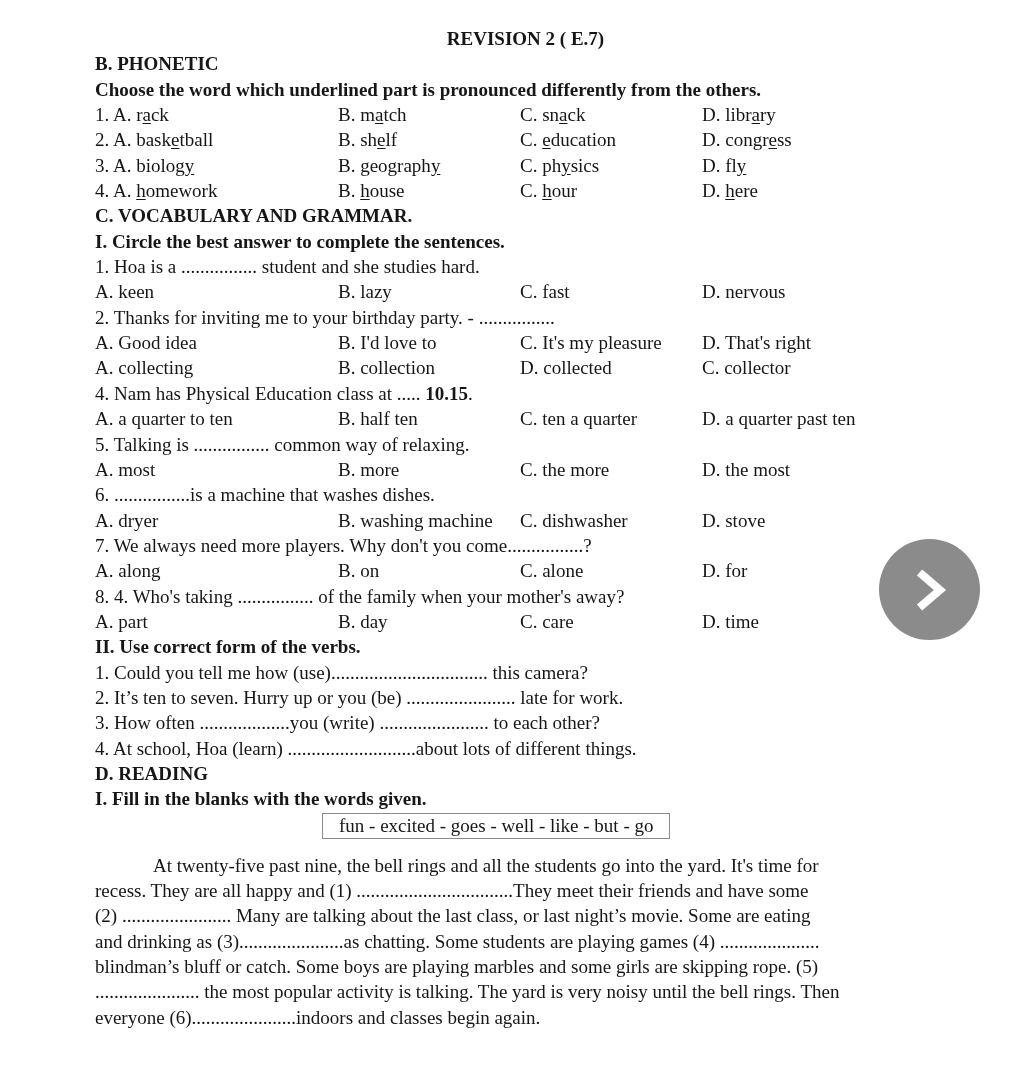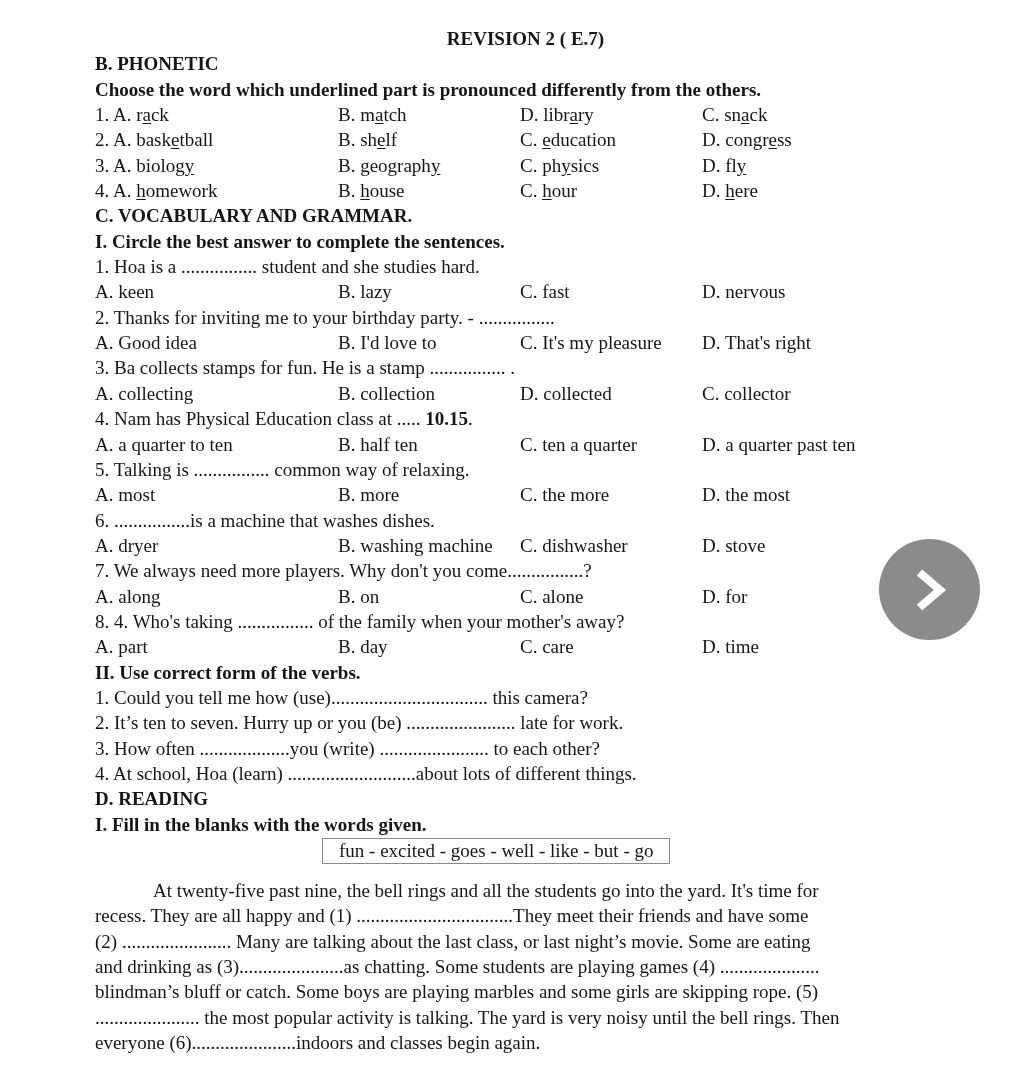--- a/index.html
+++ b/index.html
@@ -49,22 +49,22 @@
 <div class="content">
 
   <div class="line center b">REVISION 2 ( E.7)</div>
 
   <div class="line b">B. PHONETIC</div>
   <div class="line b">Choose the word which underlined part is pronounced differently from the others.</div>
 
   <div class="opts">
     <div><span>1. A. r</span><span class="u">a</span><span>ck</span></div>
     <div><span>B. m</span><span class="u">a</span><span>tch</span></div>
+    <div><span>C. sn</span><span class="u">a</span><span>ck</span></div>
     <div><span>D. libr</span><span class="u">a</span><span>ry</span></div>
-    <div><span>C. sn</span><span class="u">a</span><span>ck</span></div>
   </div>
   <div class="opts">
     <div><span>2. A. bask</span><span class="u">e</span><span>tball</span></div>
     <div><span>B. sh</span><span class="u">e</span><span>lf</span></div>
     <div><span>C. </span><span class="u">e</span><span>ducation</span></div>
     <div><span>D. congr</span><span class="u">e</span><span>ss</span></div>
   </div>
   <div class="opts">
     <div><span>3. A. biolog</span><span class="u">y</span><span></span></div>
     <div><span>B. geograph</span><span class="u">y</span><span></span></div>
@@ -90,21 +90,20 @@
   </div>
 
   <div class="line"><span>2. Thanks for inviting me to your birthday party. - ................</span></div>
   <div class="opts">
     <div>A. Good idea</div>
     <div>B. I'd love to</div>
     <div>C. It's my pleasure</div>
     <div>D. That's right</div>
   </div>
 
-  <div class="line"><span>3. Ba collects stamps for fun. He is a stamp ................ .</span></div>
   <div class="opts">
     <div>A. collecting</div>
     <div>B. collection</div>
     <div>D. collected</div>
     <div>C. collector</div>
   </div>
 
   <div class="line"><span>4. Nam has Physical Education class at ..... </span><span class="b">10.15</span><span>.</span></div>
   <div class="opts">
     <div>A. a quarter to ten</div>

